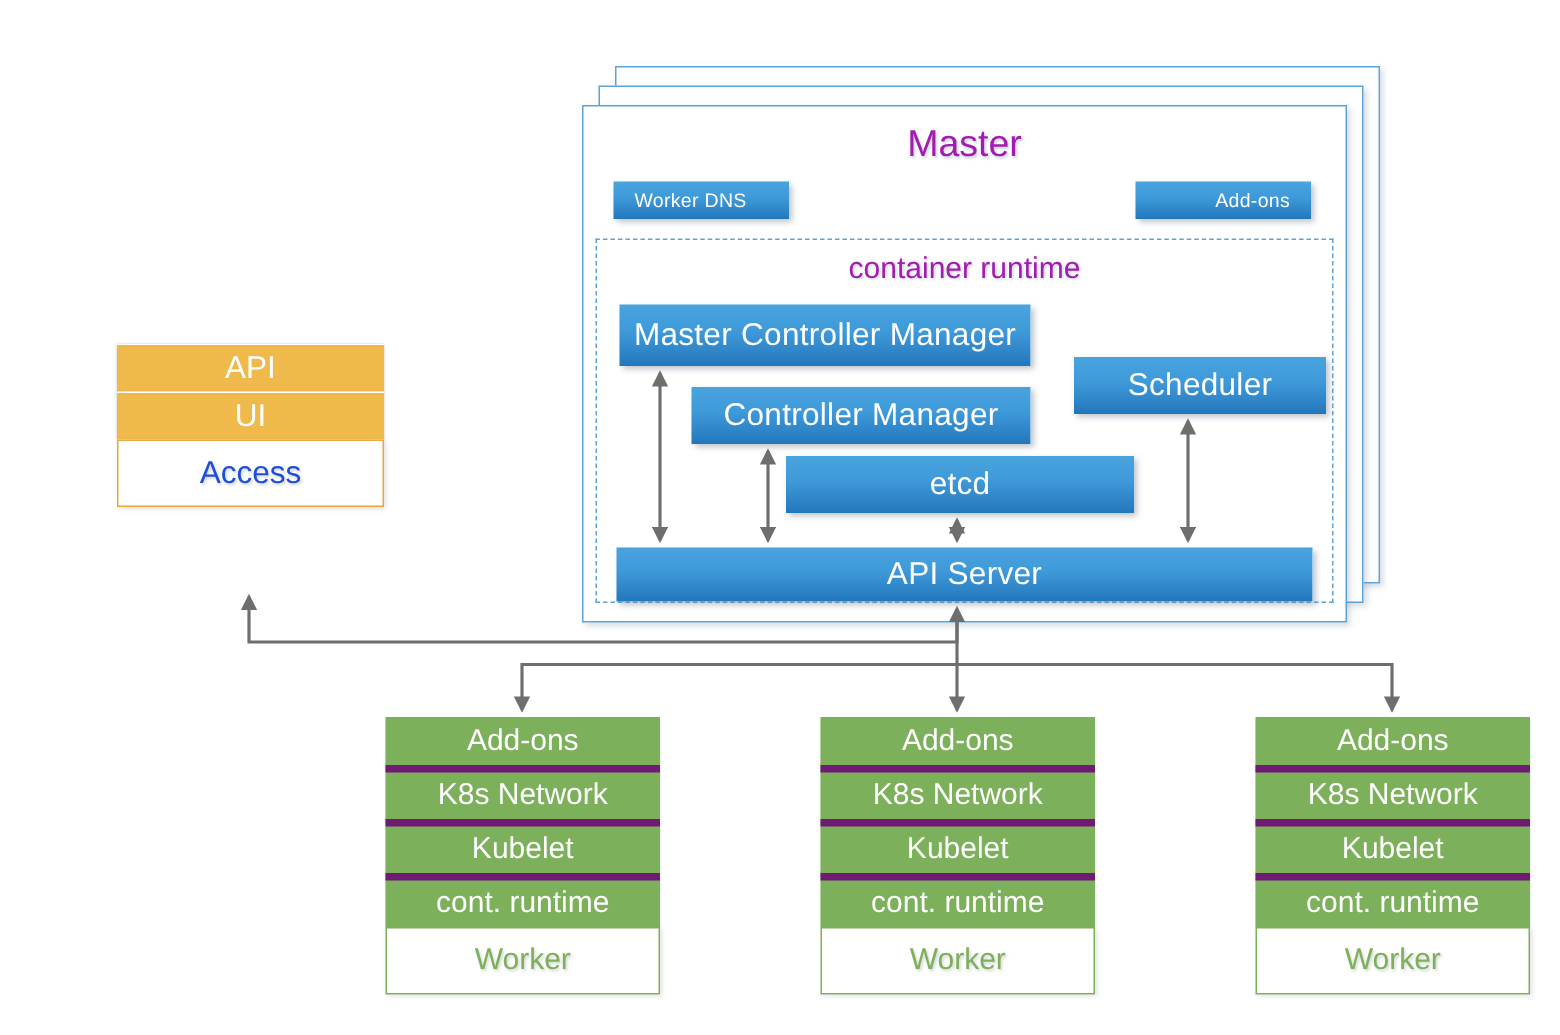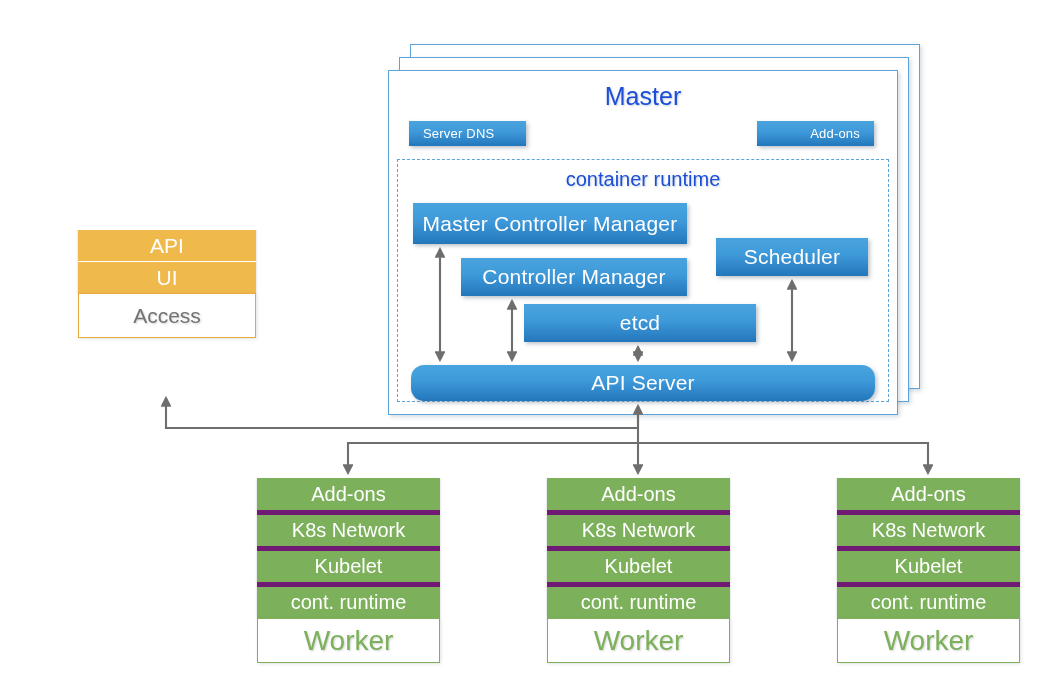--- a/index.html
+++ b/index.html
@@ -31,21 +31,21 @@
   }
 
   
   .dashed-region {
     border: 1.6px dashed #5ba3d9;
     background: transparent;
   }
 
   
   .caption {
-    color: #1d4ed8;
+    color: #a21caf;
     text-align: center;
     font-weight: 400;
     text-shadow: 1px 1px 2px rgba(150,170,190,0.55);
     white-space: nowrap;
   }
   .caption-master { font-size: 25px; }
   .caption-runtime { font-size: 20px; }
 
   
   .blue-box {
@@ -72,21 +72,21 @@
     align-items: center;
     justify-content: center;
     font-size: 21px;
     border-top: 1px solid #ffffff;
     box-shadow: 0 1px 2px rgba(130,130,130,0.45);
     white-space: nowrap;
   }
   .orange-label {
     background: #ffffff;
     border: 1.3px solid #e8a93b;
-    color: #737373;
+    color: #1d4ed8;
     display: flex;
     align-items: center;
     justify-content: center;
     font-size: 21px;
     text-shadow: 1px 1px 2px rgba(180,180,180,0.6);
     box-shadow: 1px 1px 3px rgba(140,140,140,0.25);
     white-space: nowrap;
   }
 
   
@@ -101,21 +101,21 @@
     box-shadow: 0 1px 2px rgba(130,130,130,0.45);
     white-space: nowrap;
   }
   .green-label {
     background: #ffffff;
     border: 1.3px solid #7cb05a;
     color: #7cb05a;
     display: flex;
     align-items: center;
     justify-content: center;
-    font-size: 28px;
+    font-size: 20px;
     text-shadow: 1px 1px 2px rgba(180,180,180,0.6);
     box-shadow: 1px 1px 3px rgba(140,140,140,0.25);
     white-space: nowrap;
   }
 
   
   #connectors {
     position: absolute;
     left: 0; top: 0;
     width: 1040px; height: 690px;
@@ -126,35 +126,35 @@
 <body>
 
 <div id="canvas">
 
   <div class="abs master-frame" style="left:410px; top:44px; width:510px; height:345px;"></div>
   <div class="abs master-frame" style="left:399px; top:57px; width:510px; height:345px;"></div>
   <div class="abs master-frame" style="left:388px; top:70px; width:510px; height:345px;"></div>
 
   <div class="abs caption caption-master" style="left:388px; top:82px; width:510px;">Master</div>
 
-  <div class="abs blue-box small align-left" style="left:409px; top:121px; width:117px; height:25px;">Server DNS</div>
+  <div class="abs blue-box small align-left" style="left:409px; top:121px; width:117px; height:25px;">Worker DNS</div>
   <div class="abs blue-box small align-right" style="left:757px; top:121px; width:117px; height:25px;">Add-ons</div>
 
   <div class="abs dashed-region" style="left:397px; top:159px; width:492px; height:243px;"></div>
   <div class="abs caption caption-runtime" style="left:397px; top:168px; width:492px;">container runtime</div>
 
   <div class="abs blue-box" style="left:413px; top:203px; width:274px; height:41px;">Master Controller Manager</div>
 
   <div class="abs blue-box" style="left:524px; top:304px; width:232px; height:38px;">etcd</div>
 
   <div class="abs blue-box" style="left:461px; top:258px; width:226px; height:38px;">Controller Manager</div>
 
-  <div class="abs blue-box" style="left:716px; top:238px; width:152px; height:38px;">Scheduler</div>
-
-  <div class="abs blue-box" style="left:411px; top:365px; width:464px; height:36px;border-radius:13px;">API Server</div>
+  <div class="abs blue-box" style="left:716px; top:238px; width:168px; height:38px;">Scheduler</div>
+
+  <div class="abs blue-box" style="left:411px; top:365px; width:464px; height:36px;">API Server</div>
 
   <div class="abs stack-wrap" style="left:78px; top:229px; width:178px;">
     <div class="orange-box" style="height:31px;">API</div>
     <div class="orange-box" style="height:31px;">UI</div>
     <div class="orange-label" style="height:43px;">Access</div>
   </div>
 
   <div class="abs stack-wrap" style="left:257px; top:478px; width:183px;">
     <div class="green-box" style="height:32px; border-top:none;">Add-ons</div>
     <div class="green-box" style="height:31px;">K8s Network</div>

